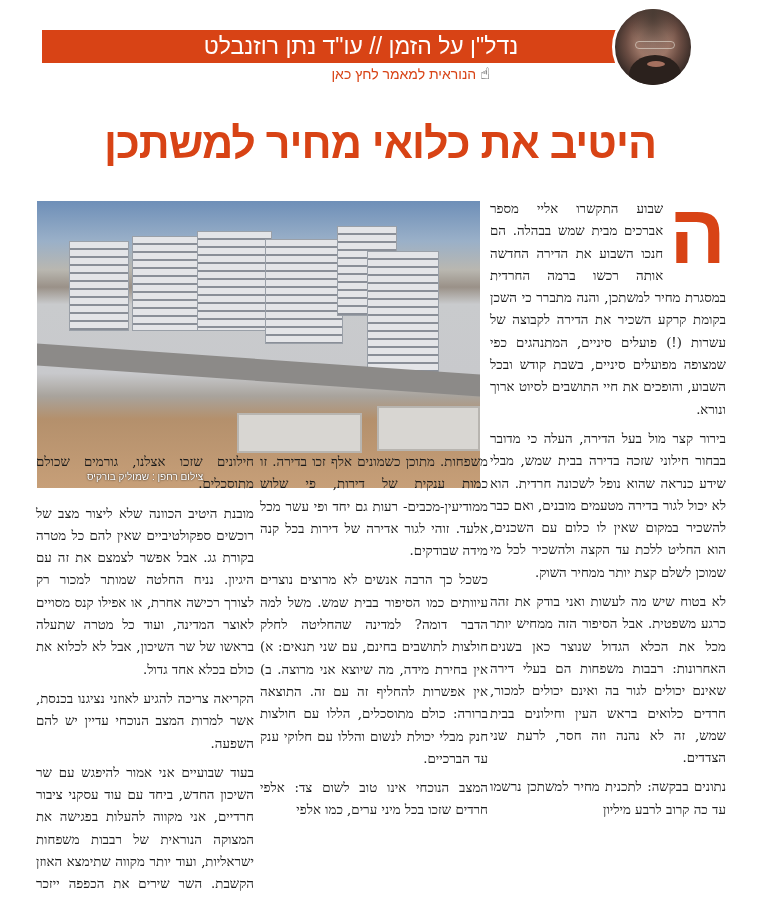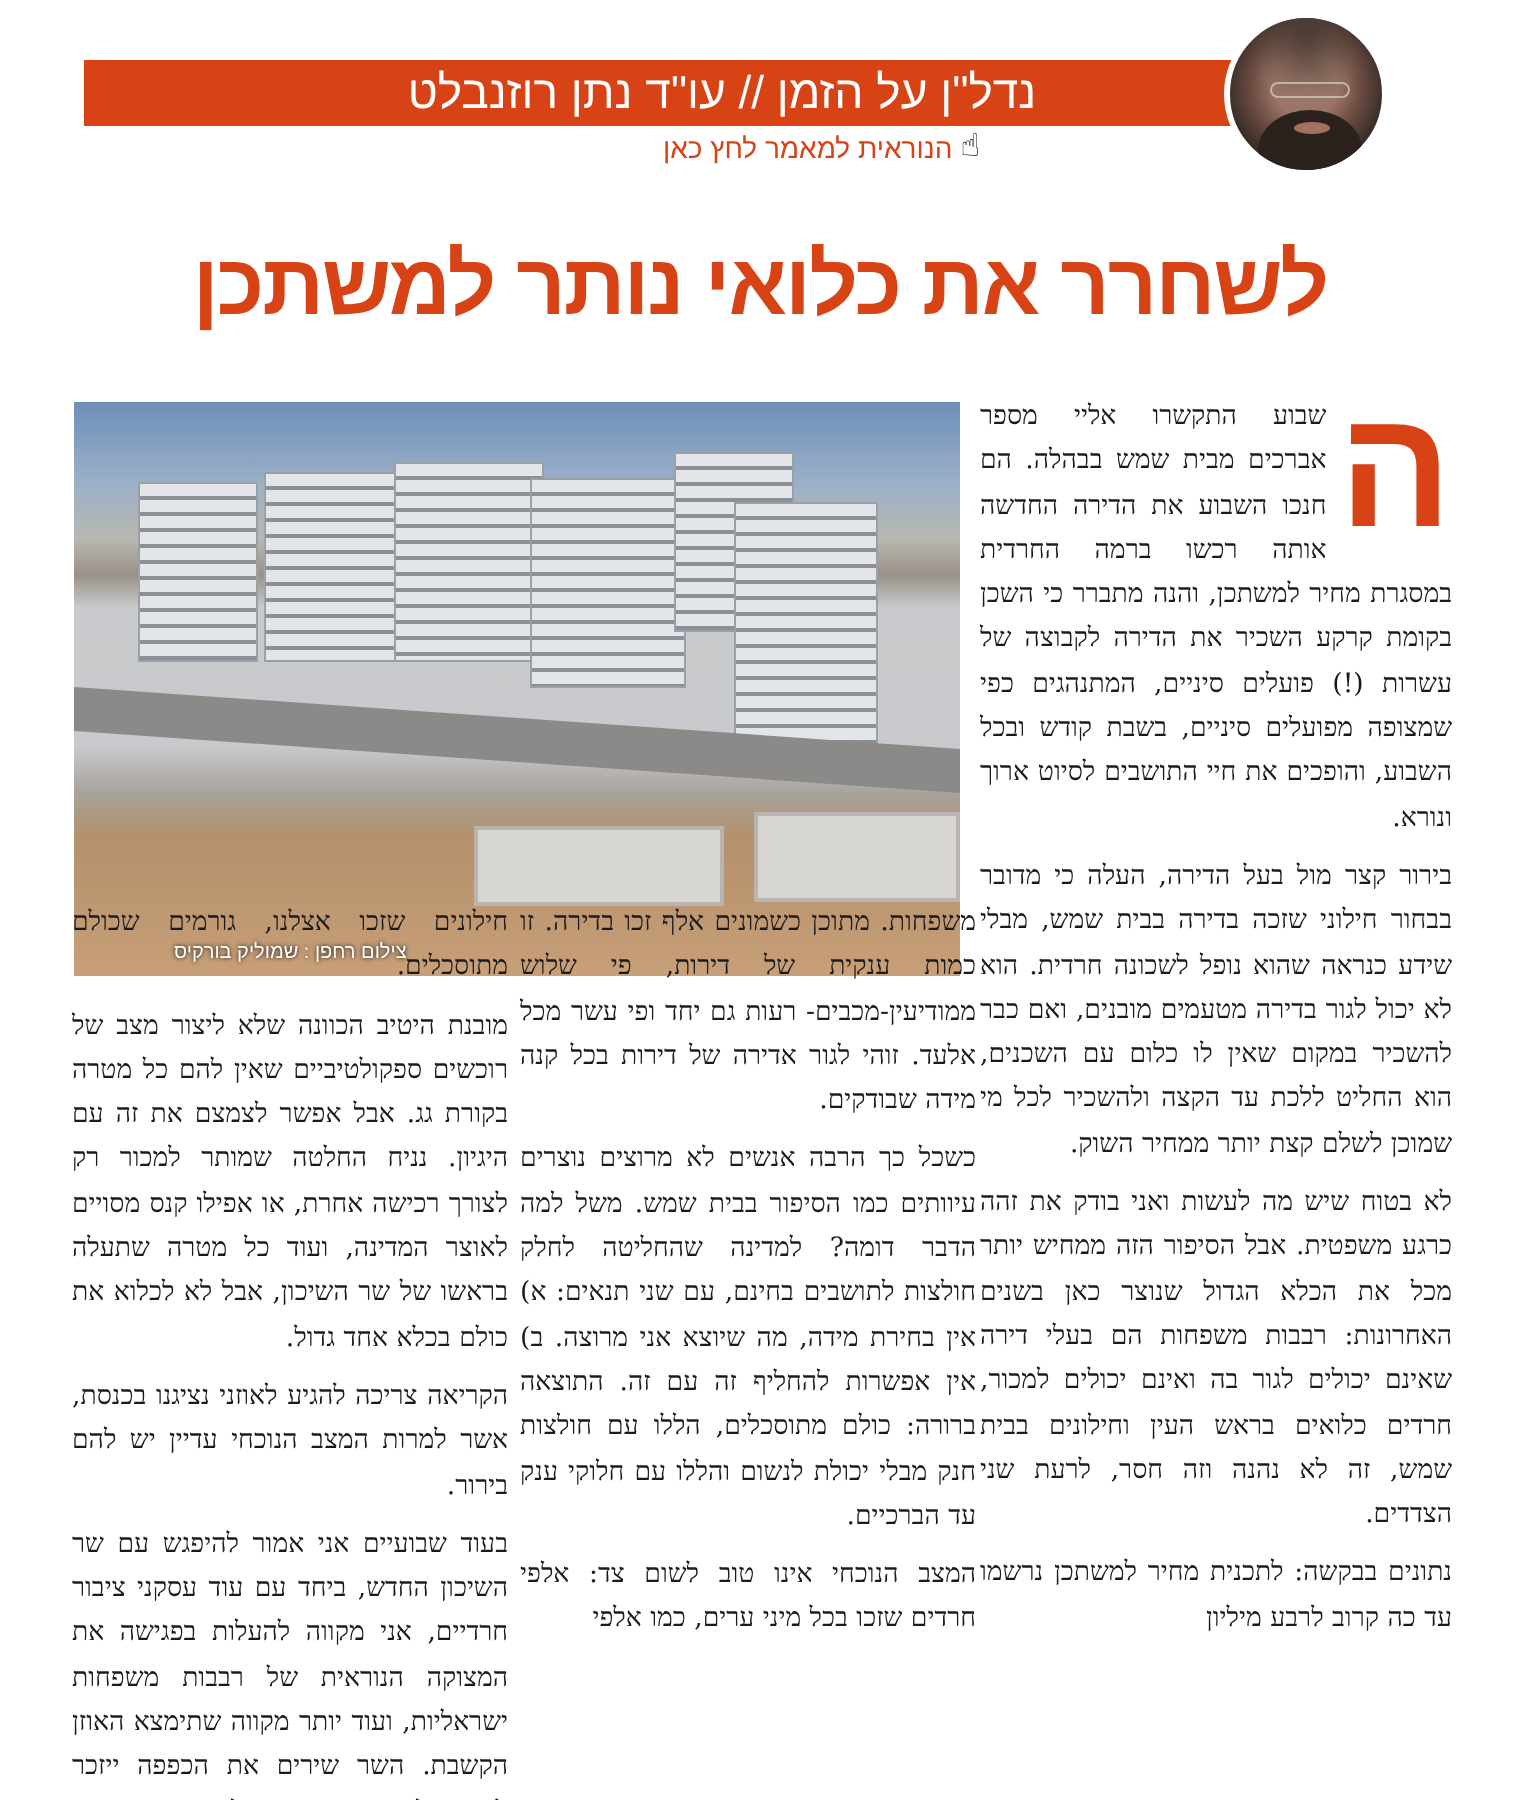--- a/index.html
+++ b/index.html
@@ -72,21 +72,21 @@
   <div class="glasses"></div>
   <div class="beard"></div>
   <div class="mouth"></div>
 </div>
 
 <a class="comments-link">
   <span class="hand-icon">☝</span>
   <span>הנוראית למאמר לחץ כאן</span>
 </a>
 
-<h1 class="headline">לשחרר את כלואי נותר למשתכן</h1>
+<h1 class="headline">היטיב את כלואי מחיר למשתכן</h1>
 
 <div class="photo">
   <div class="bldg" style="left:32px;top:40px;width:60px;height:90px;"></div>
   <div class="bldg" style="left:95px;top:35px;width:70px;height:95px;"></div>
   <div class="bldg" style="left:160px;top:30px;width:75px;height:100px;"></div>
   <div class="bldg" style="left:228px;top:38px;width:78px;height:105px;"></div>
   <div class="bldg" style="left:300px;top:25px;width:60px;height:90px;"></div>
   <div class="bldg" style="left:330px;top:50px;width:72px;height:130px;"></div>
   <div class="road"></div>
   <div class="lot" style="left:200px;top:212px;width:125px;height:40px;"></div>
@@ -106,18 +106,18 @@
 
 <div class="col col-mid">
   <p>משפחות. מתוכן כשמונים אלף זכו בדירה. זו כמות ענקית של דירות, פי שלוש ממודיעין-מכבים- רעות גם יחד ופי עשר מכל אלעד. זוהי לגור אדירה של דירות בכל קנה מידה שבודקים.</p>
   <p>כשכל כך הרבה אנשים לא מרוצים נוצרים עיוותים כמו הסיפור בבית שמש. משל למה הדבר דומה? למדינה שהחליטה לחלק חולצות לתושבים בחינם, עם שני תנאים: א) אין בחירת מידה, מה שיוצא אני מרוצה. ב) אין אפשרות להחליף זה עם זה. התוצאה ברורה: כולם מתוסכלים, הללו עם חולצות חנק מבלי יכולת לנשום והללו עם חלוקי ענק עד הברכיים.</p>
   <p>המצב הנוכחי אינו טוב לשום צד: אלפי חרדים שזכו בכל מיני ערים, כמו אלפי</p>
 </div>
 
 <div class="col col-left">
   <p>חילונים שזכו אצלנו, גורמים שכולם מתוסכלים.</p>
   <p>מובנת היטיב הכוונה שלא ליצור מצב של רוכשים ספקולטיביים שאין להם כל מטרה בקורת גג. אבל אפשר לצמצם את זה עם היגיון. נניח החלטה שמותר למכור רק לצורך רכישה אחרת, או אפילו קנס מסויים לאוצר המדינה, ועוד כל מטרה שתעלה בראשו של שר השיכון, אבל לא לכלוא את כולם בכלא אחד גדול.</p>
-  <p>הקריאה צריכה להגיע לאוזני נציגנו בכנסת, אשר למרות המצב הנוכחי עדיין יש להם בירור.</p>
+  <p>הקריאה צריכה להגיע לאוזני נציגנו בכנסת, אשר למרות המצב הנוכחי עדיין יש להם השפעה.</p>
   <p>
     <span>בעוד שבועיים אני אמור להיפגש עם שר השיכון החדש, ביחד עם עוד עסקני ציבור חרדיים, אני מקווה להעלות בפגישה את המצוקה הנוראית של רבבות משפחות ישראליות, ועוד יותר מקווה שתימצא האוזן הקשבת. השר שירים את הכפפה ייזכר לטובה לתמיד כמי שהשלים את המתנה הנפלאה משמיים.</span>
     
   </p>
 </div>
 
 </body></html>

